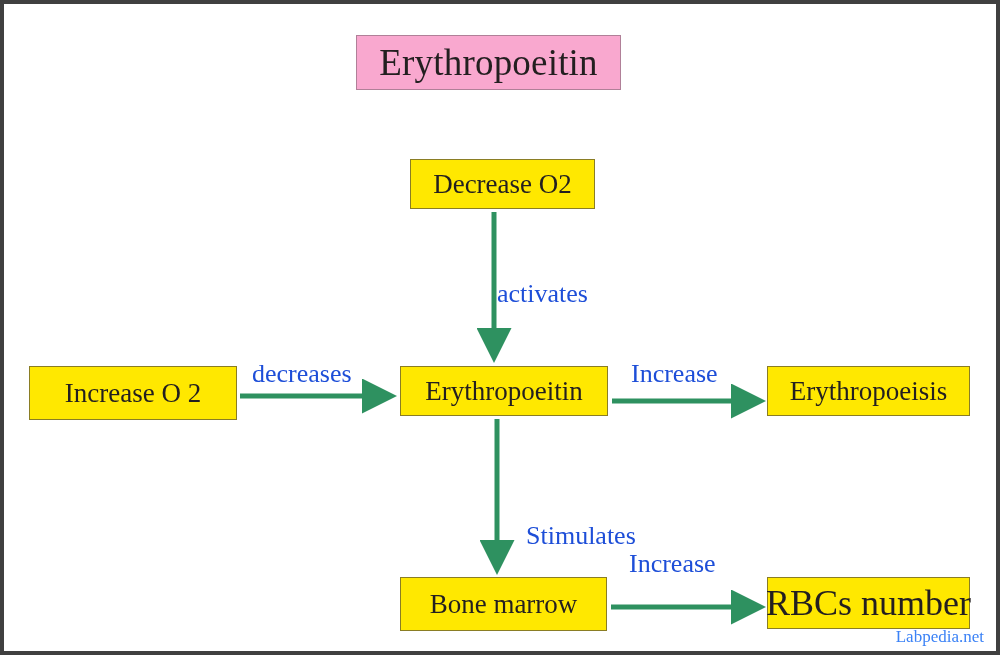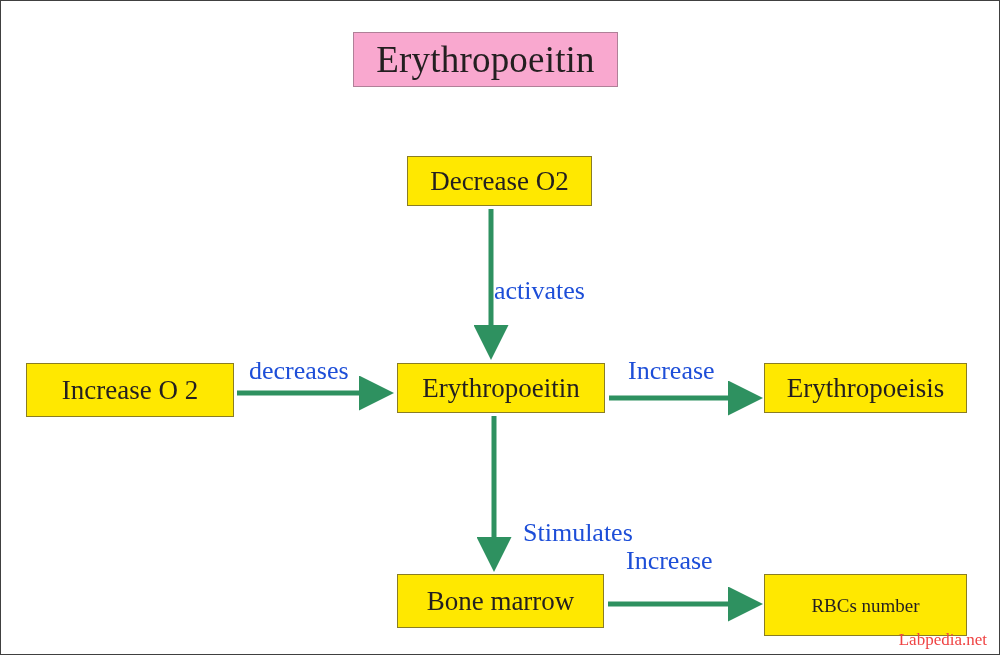--- a/index.html
+++ b/index.html
@@ -5,21 +5,21 @@
   html, body {
     margin: 0;
     padding: 0;
     background: #ffffff;
   }
   #canvas {
     position: relative;
     width: 1000px;
     height: 655px;
     background: #ffffff;
-    border: 1px solid #404040;
+    border: 4px solid #404040;
     box-sizing: border-box;
     overflow: hidden;
     font-family: "Liberation Serif", "DejaVu Serif", serif;
   }
 
   
   .node {
     position: absolute;
     box-sizing: border-box;
     display: flex;
@@ -49,21 +49,21 @@
     font-size: 37px;
     letter-spacing: 0.2px;
   }
 
   
   .node-decrease-o2   { left: 406px; top: 155px; width: 185px; height: 50px; font-size: 27px; }
   .node-increase-o2   { left: 25px;  top: 362px; width: 208px; height: 54px; font-size: 27px; }
   .node-epo-center    { left: 396px; top: 362px; width: 208px; height: 50px; font-size: 27px; }
   .node-erythropoeisis{ left: 763px; top: 362px; width: 203px; height: 50px; font-size: 27px; }
   .node-bone-marrow   { left: 396px; top: 573px; width: 207px; height: 54px; font-size: 27px; }
-  .node-rbcs          { left: 763px; top: 573px; width: 203px; height: 62px; font-size: 19px; }
+  .node-rbcs          { left: 763px; top: 573px; width: 203px; height: 52px; font-size: 36px; }
 
   
   .edge-label {
     position: absolute;
     color: #1d4ed8;
     font-size: 26px;
     white-space: nowrap;
     line-height: 1;
   }
   .lbl-activates  { left: 493px; top: 277px; }
@@ -80,21 +80,21 @@
     height: 655px;
     pointer-events: none;
   }
 
   
   .watermark {
     position: absolute;
     right: 12px;
     bottom: 4px;
     font-size: 17px;
-    color: #ef4444;
+    color: #3b82f6;
     white-space: nowrap;
   }
 </style>
 </head>
 <body>
 
 <div id="canvas">
 
   <div class="title-box">Erythropoeitin</div>
 

